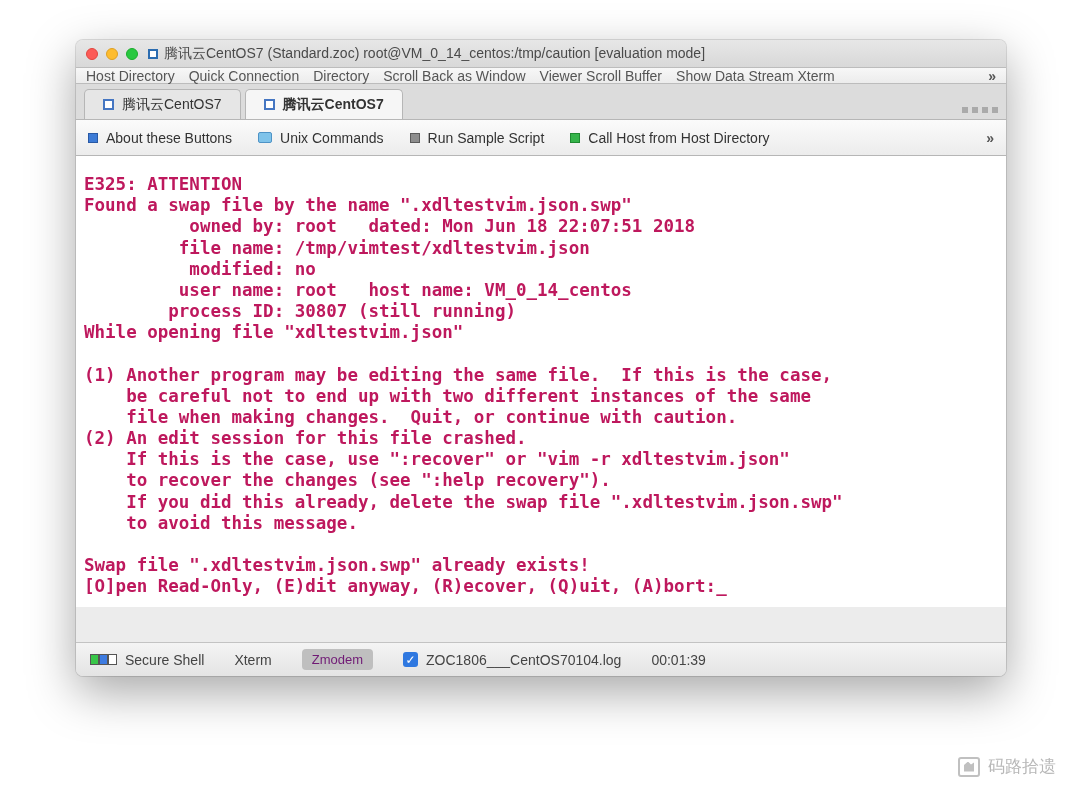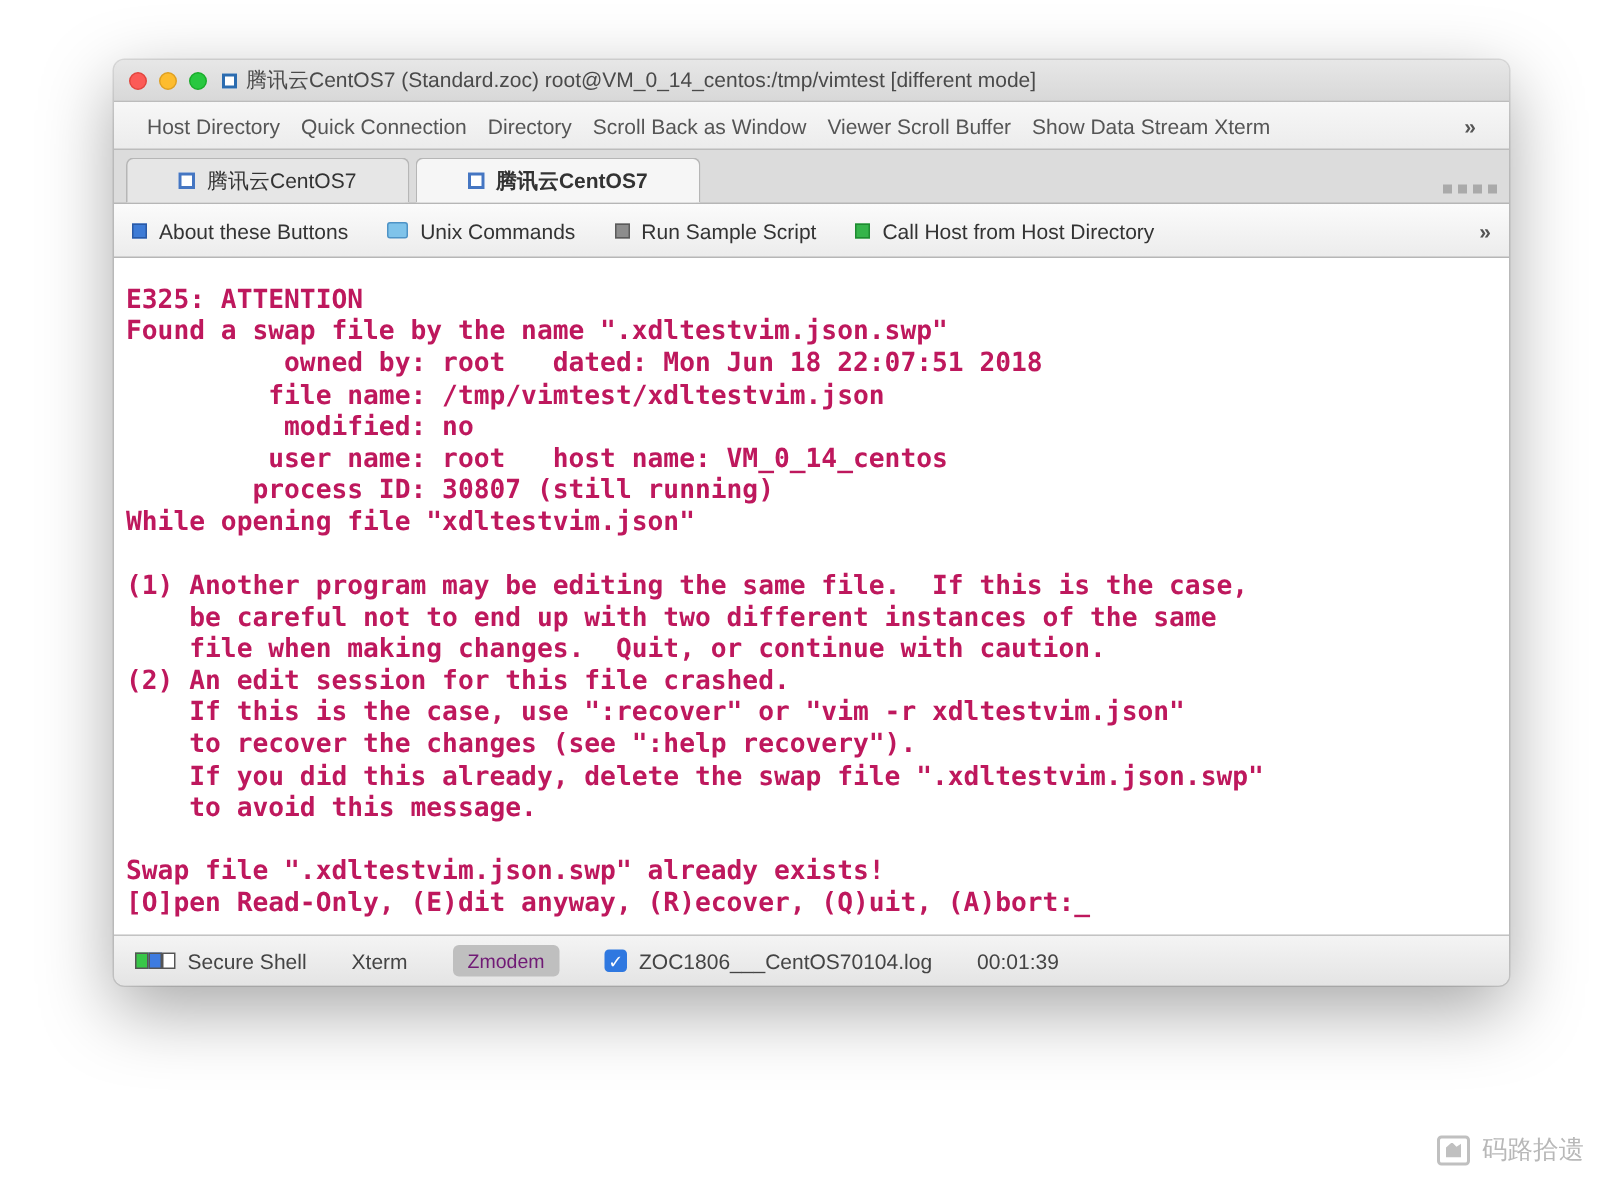--- a/index.html
+++ b/index.html
@@ -30,43 +30,43 @@
   }
   .traffic { display: flex; gap: 8px; margin-right: 10px; }
   .dot { width: 12px; height: 12px; border-radius: 50%; }
   .dot.red    { background: #fc5b57; border: 1px solid #e2463f; }
   .dot.yellow { background: #fdbc2e; border: 1px solid #dfa022; }
   .dot.green  { background: #28c840; border: 1px solid #1aad2b; }
   .title-icon { width: 10px; height: 10px; border: 2px solid #2b6cb0; background:#fff; margin-right:6px; }
   .title-text { color:#4a4a4a; font-size:14px; white-space:nowrap; overflow:hidden; text-overflow:ellipsis; }
 
   .menubar {
-    height: 32px;
+    height: 16px;
     background: linear-gradient(#f7f7f7, #ececec);
     display: flex;
     align-items: center;
-    padding: 0 22px;
+    padding: 0 10px;
     border-bottom: 1px solid #bcbcbc;
     gap: 14px;
     color: #555;
     font-size: 14px;
   }
   .menubar span { white-space: nowrap; cursor: default; }
   .menubar .more { margin-left:auto; font-weight:bold; color:#555; }
 
   .tabrow {
     height: 36px;
     background: #dcdcdc;
     border-bottom: 1px solid #b6b6b6;
     display: flex; align-items: flex-end;
     padding: 0 8px;
   }
   .tab {
     height: 30px;
-    padding: 0 34px;
+    padding: 0 18px;
     display: flex; align-items: center; gap:8px;
     background: #e6e6e6;
     border: 1px solid #b6b6b6;
     border-bottom: none;
     border-radius: 5px 5px 0 0;
     margin-right: 4px;
     font-size: 14px;
     color: #333;
   }
   .tab.active { background: #f6f6f6; font-weight:700; }
@@ -106,20 +106,21 @@
 
   .statusbar {
     height: 34px;
     background: linear-gradient(#f4f4f4, #e4e4e4);
     border-top: 1px solid #c3c3c3;
     display: flex; align-items: center;
     padding: 0 14px;
     gap: 30px;
     font-size: 14px;
     color: #444;
+    margin-top: 35px;
   }
   .statusbar .lead { display:flex; align-items:center; gap:8px;}
   .monitors { display:flex; gap:0; }
   .mon { width:9px; height:11px; border:1px solid #555; }
   .mon.g{background:#38c648;} .mon.b{background:#3d7be0;} .mon.w{background:#fff;}
   .pill { background:#bfbfbf; color:#701a75; border-radius:4px; padding:3px 10px; font-size:13px; }
   .chk { width:15px; height:15px; border-radius:3px; background:#2f78e0; display:inline-flex; align-items:center; justify-content:center; color:#fff; font-size:12px; }
   
   .watermark {
     position: absolute;
@@ -136,21 +137,21 @@
 
 <div class="window">
 
   <div class="titlebar">
     <div class="traffic">
       <div class="dot red"></div>
       <div class="dot yellow"></div>
       <div class="dot green"></div>
     </div>
     <div class="title-icon"></div>
-    <div class="title-text">腾讯云CentOS7 (Standard.zoc) root@VM_0_14_centos:/tmp/vimtest [different mode]</div>
+    <div class="title-text">腾讯云CentOS7 (Standard.zoc) root@VM_0_14_centos:/tmp/caution [evaluation mode]</div>
   </div>
 
   <div class="menubar">
     <span>Host Directory</span>
     <span>Quick Connection</span>
     <span>Directory</span>
     <span>Scroll Back as Window</span>
     <span>Viewer Scroll Buffer</span>
     <span>Show Data Stream Xterm</span>
     <span class="more">»</span>

